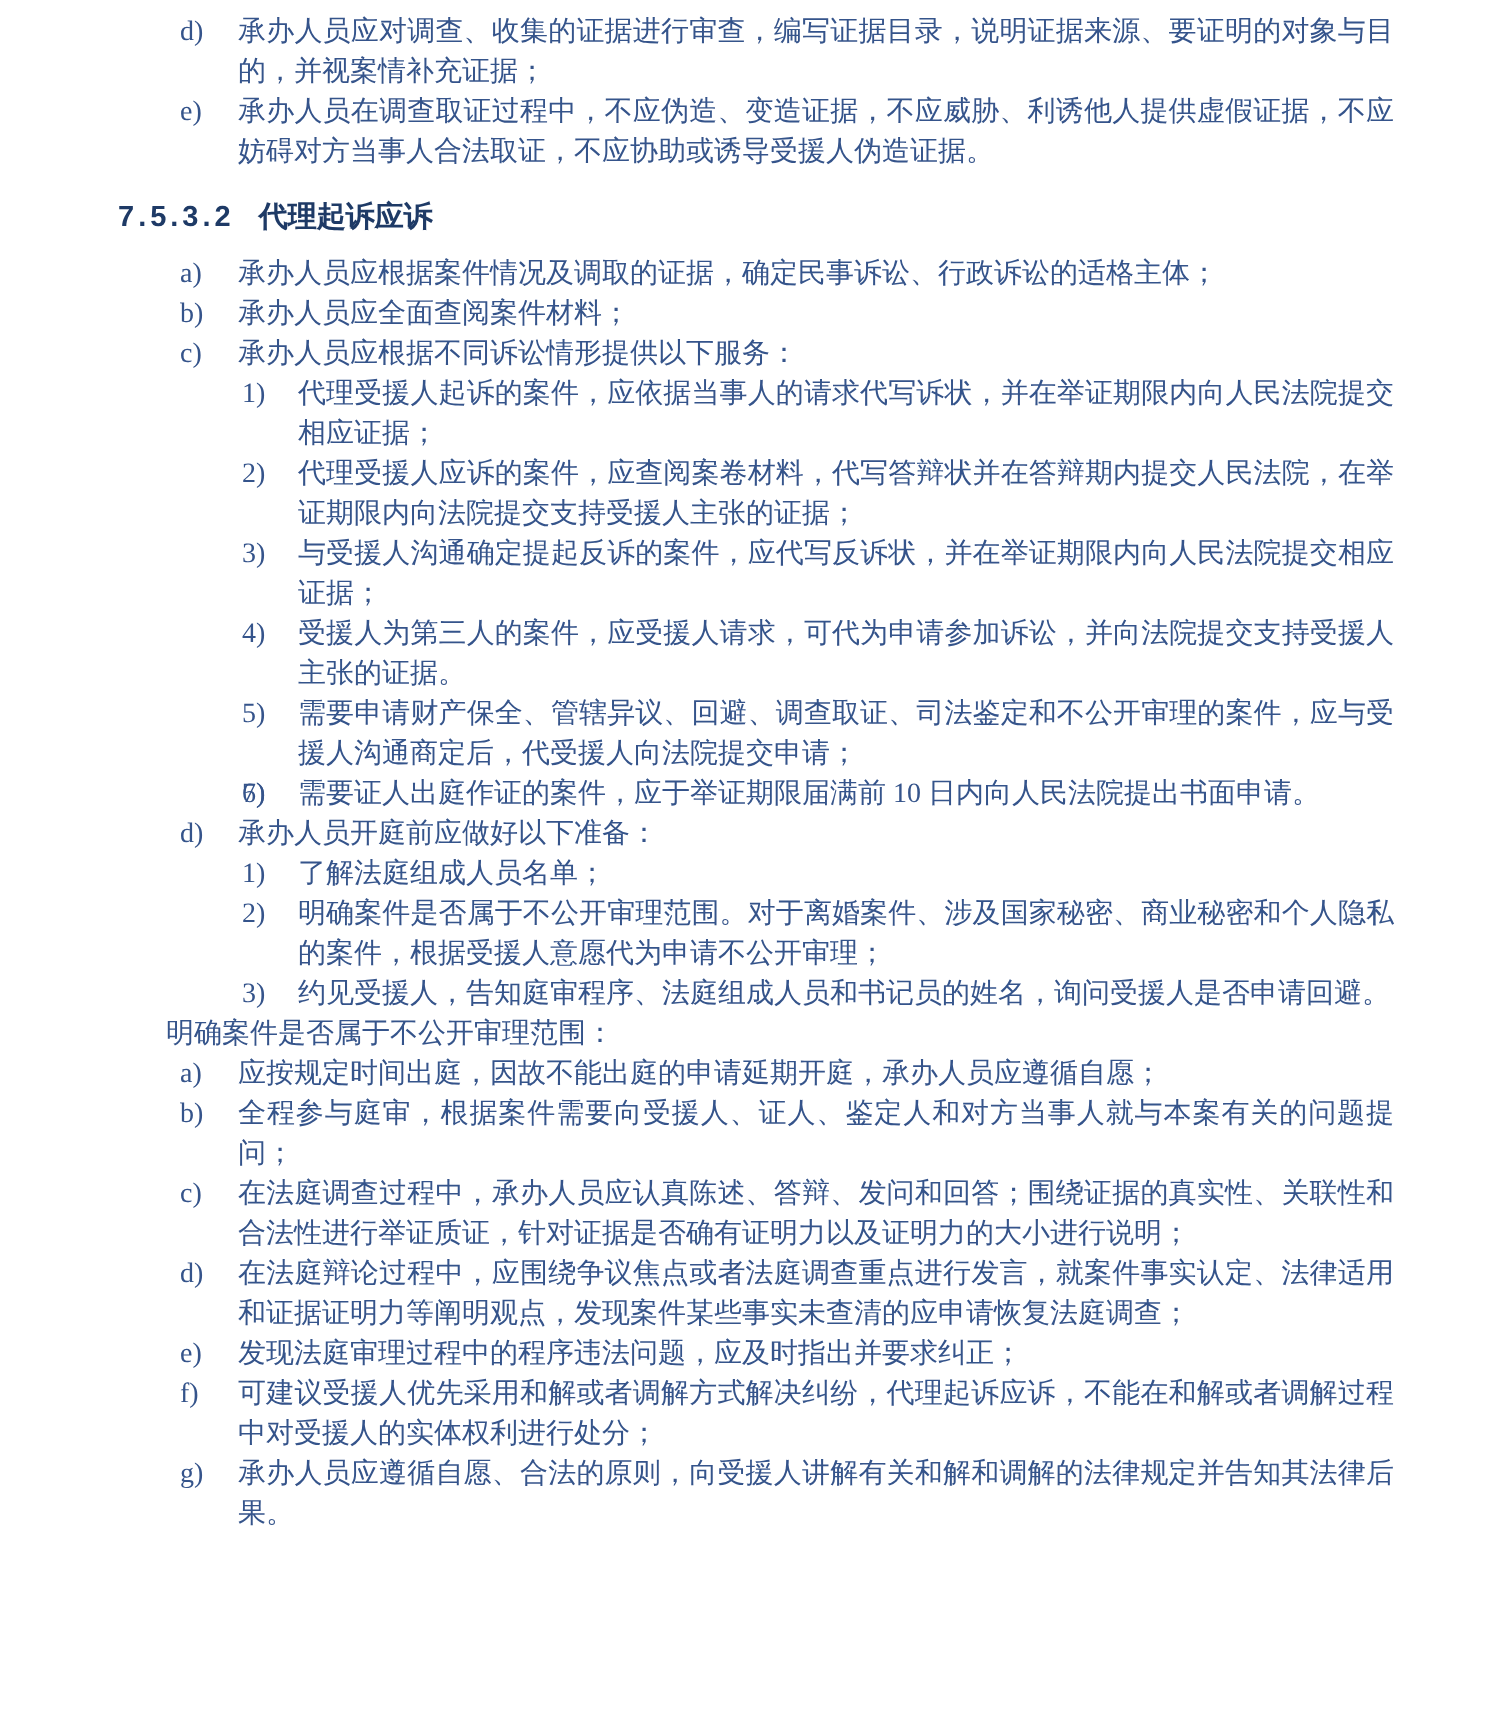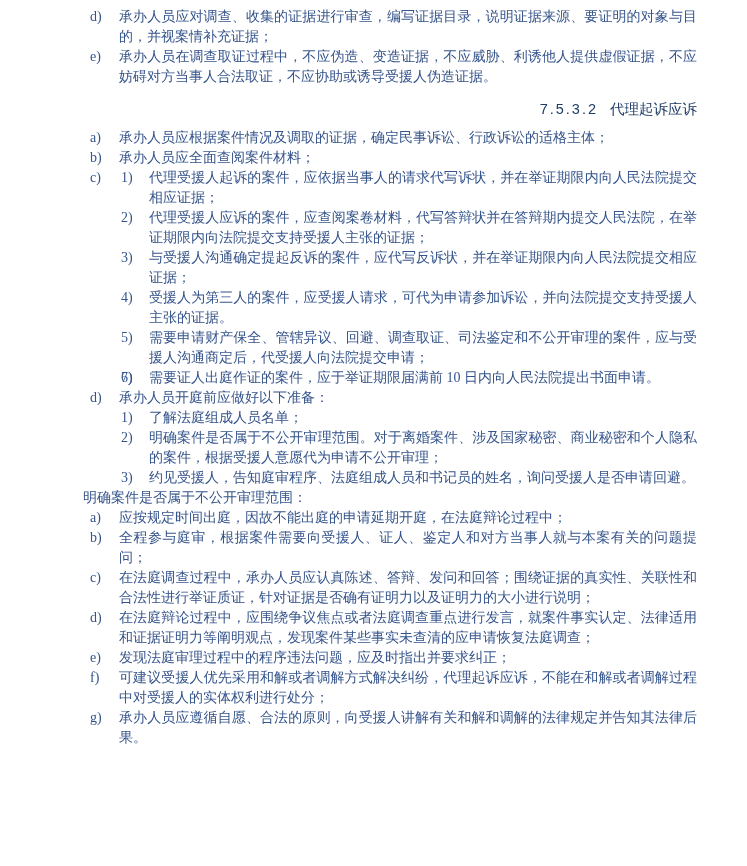--- a/index.html
+++ b/index.html
@@ -39,55 +39,55 @@
   .sub > .marker {
     position: absolute;
     left: 62px;
     top: 0;
   }
   .intro {
     padding-left: 24px;
   }
   .heading {
     font-family: "Liberation Sans", sans-serif;
-    font-weight: normal;
+    font-weight: bold;
     font-size: 14.5px;
     line-height: 21px;
     margin: 12px 0 8px 0;
     color: var(--heading-color, #1e3a66);
-    text-align: right;
+    text-align: left;
   }
   .heading .hnum {
     letter-spacing: 2px;
     margin-right: 12px;
   }
   .marker { display: inline-block; }
 </style>
 </head>
 <body>
 
 <div class="page">
     <div class="item "><span class="marker">d)</span><span class="text">承办人员应对调查、收集的证据进行审查，编写证据目录，说明证据来源、要证明的对象与目的，并视案情补充证据；</span></div>
     <div class="item "><span class="marker">e)</span><span class="text">承办人员在调查取证过程中，不应伪造、变造证据，不应威胁、利诱他人提供虚假证据，不应妨碍对方当事人合法取证，不应协助或诱导受援人伪造证据。</span></div>
     <div class="heading"><span class="hnum">7.5.3.2</span><span class="htitle">代理起诉应诉</span></div>
     <div class="item "><span class="marker">a)</span><span class="text">承办人员应根据案件情况及调取的证据，确定民事诉讼、行政诉讼的适格主体；</span></div>
     <div class="item "><span class="marker">b)</span><span class="text">承办人员应全面查阅案件材料；</span></div>
-    <div class="item "><span class="marker">c)</span></div>
+    <div class="item "><span class="marker">c)</span><span class="text">承办人员应根据不同诉讼情形提供以下服务：</span></div>
     <div class="sub"><span class="marker">1)</span><span class="text">代理受援人起诉的案件，应依据当事人的请求代写诉状，并在举证期限内向人民法院提交相应证据；</span></div>
     <div class="sub"><span class="marker">2)</span><span class="text">代理受援人应诉的案件，应查阅案卷材料，代写答辩状并在答辩期内提交人民法院，在举证期限内向法院提交支持受援人主张的证据；</span></div>
     <div class="sub"><span class="marker">3)</span><span class="text">与受援人沟通确定提起反诉的案件，应代写反诉状，并在举证期限内向人民法院提交相应证据；</span></div>
     <div class="sub"><span class="marker">4)</span><span class="text">受援人为第三人的案件，应受援人请求，可代为申请参加诉讼，并向法院提交支持受援人主张的证据。</span></div>
     <div class="sub"><span class="marker">5)</span><span class="text">需要申请财产保全、管辖异议、回避、调查取证、司法鉴定和不公开审理的案件，应与受援人沟通商定后，代受援人向法院提交申请；</span></div>
     <div class="sub"><span class="marker">6)</span></div>
     <div class="sub"><span class="marker">7)</span><span class="text">需要证人出庭作证的案件，应于举证期限届满前 10 日内向人民法院提出书面申请。</span></div>
     <div class="item "><span class="marker">d)</span><span class="text">承办人员开庭前应做好以下准备：</span></div>
     <div class="sub"><span class="marker">1)</span><span class="text">了解法庭组成人员名单；</span></div>
     <div class="sub"><span class="marker">2)</span><span class="text">明确案件是否属于不公开审理范围。对于离婚案件、涉及国家秘密、商业秘密和个人隐私的案件，根据受援人意愿代为申请不公开审理；</span></div>
     <div class="sub"><span class="marker">3)</span><span class="text">约见受援人，告知庭审程序、法庭组成人员和书记员的姓名，询问受援人是否申请回避。</span></div>
     <div class="intro">明确案件是否属于不公开审理范围：</div>
-    <div class="item "><span class="marker">a)</span><span class="text">应按规定时间出庭，因故不能出庭的申请延期开庭，在法庭辩论过程中；</span></div>
+    <div class="item "><span class="marker">a)</span><span class="text">应按规定时间出庭，因故不能出庭的申请延期开庭，承办人员应遵循自愿；</span></div>
     <div class="item "><span class="marker">b)</span><span class="text">全程参与庭审，根据案件需要向受援人、证人、鉴定人和对方当事人就与本案有关的问题提问；</span></div>
     <div class="item "><span class="marker">c)</span><span class="text">在法庭调查过程中，承办人员应认真陈述、答辩、发问和回答；围绕证据的真实性、关联性和合法性进行举证质证，针对证据是否确有证明力以及证明力的大小进行说明；</span></div>
     <div class="item "><span class="marker">d)</span><span class="text">在法庭辩论过程中，应围绕争议焦点或者法庭调查重点进行发言，就案件事实认定、法律适用和证据证明力等阐明观点，发现案件某些事实未查清的应申请恢复法庭调查；</span></div>
     <div class="item "><span class="marker">e)</span><span class="text">发现法庭审理过程中的程序违法问题，应及时指出并要求纠正；</span></div>
     <div class="item "><span class="marker">f)</span><span class="text">可建议受援人优先采用和解或者调解方式解决纠纷，代理起诉应诉，不能在和解或者调解过程中对受援人的实体权利进行处分；</span></div>
     <div class="item "><span class="marker">g)</span><span class="text">承办人员应遵循自愿、合法的原则，向受援人讲解有关和解和调解的法律规定并告知其法律后果。</span></div>
   </div>
 
 </body></html>

